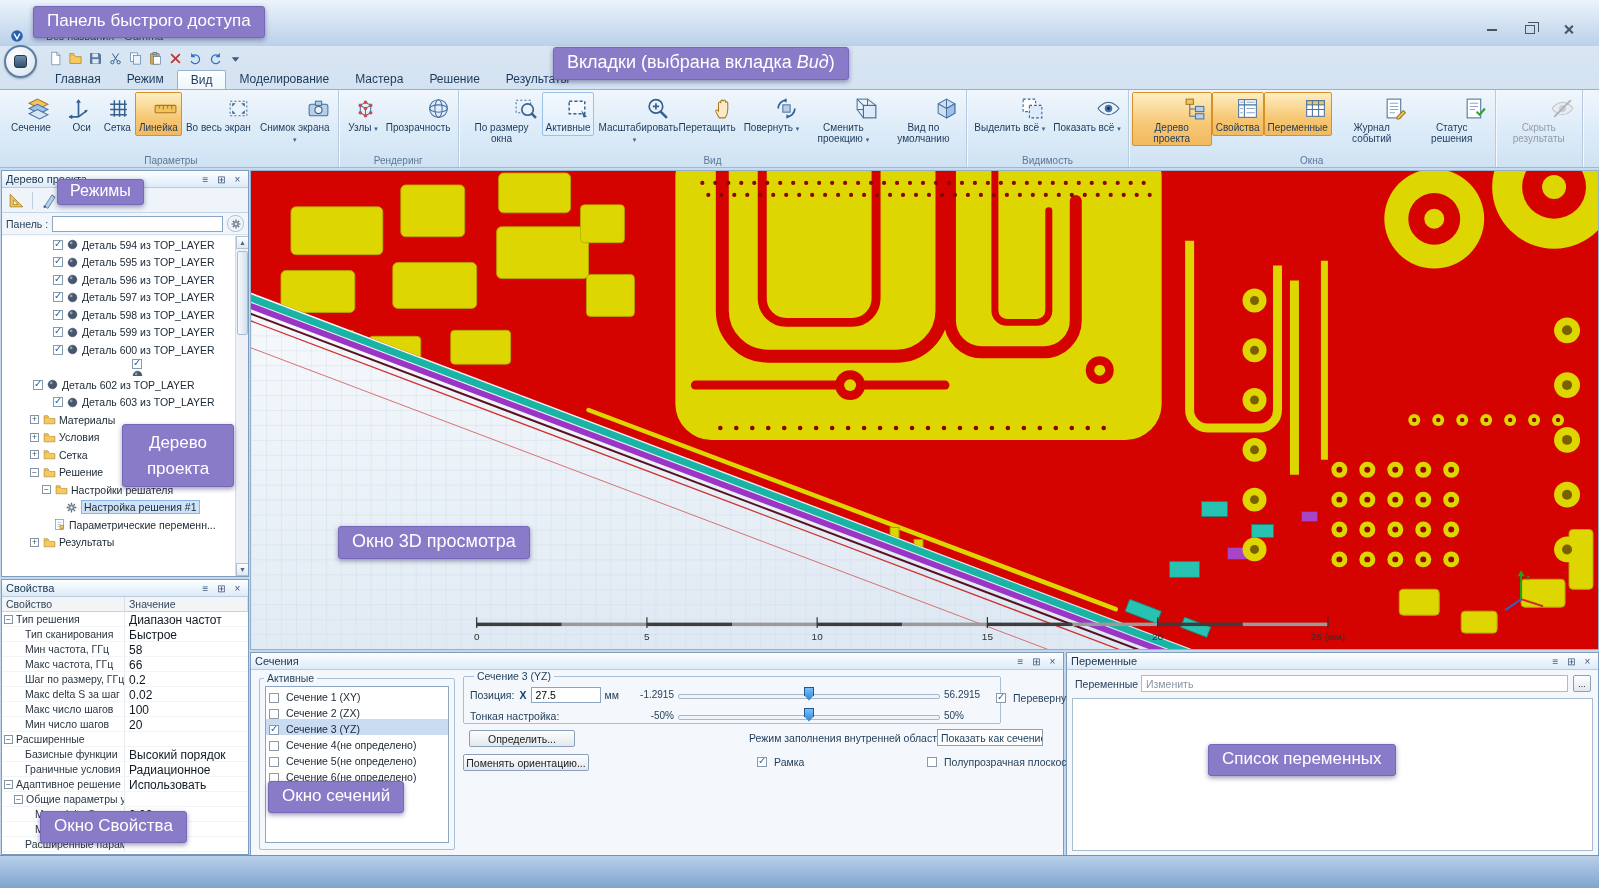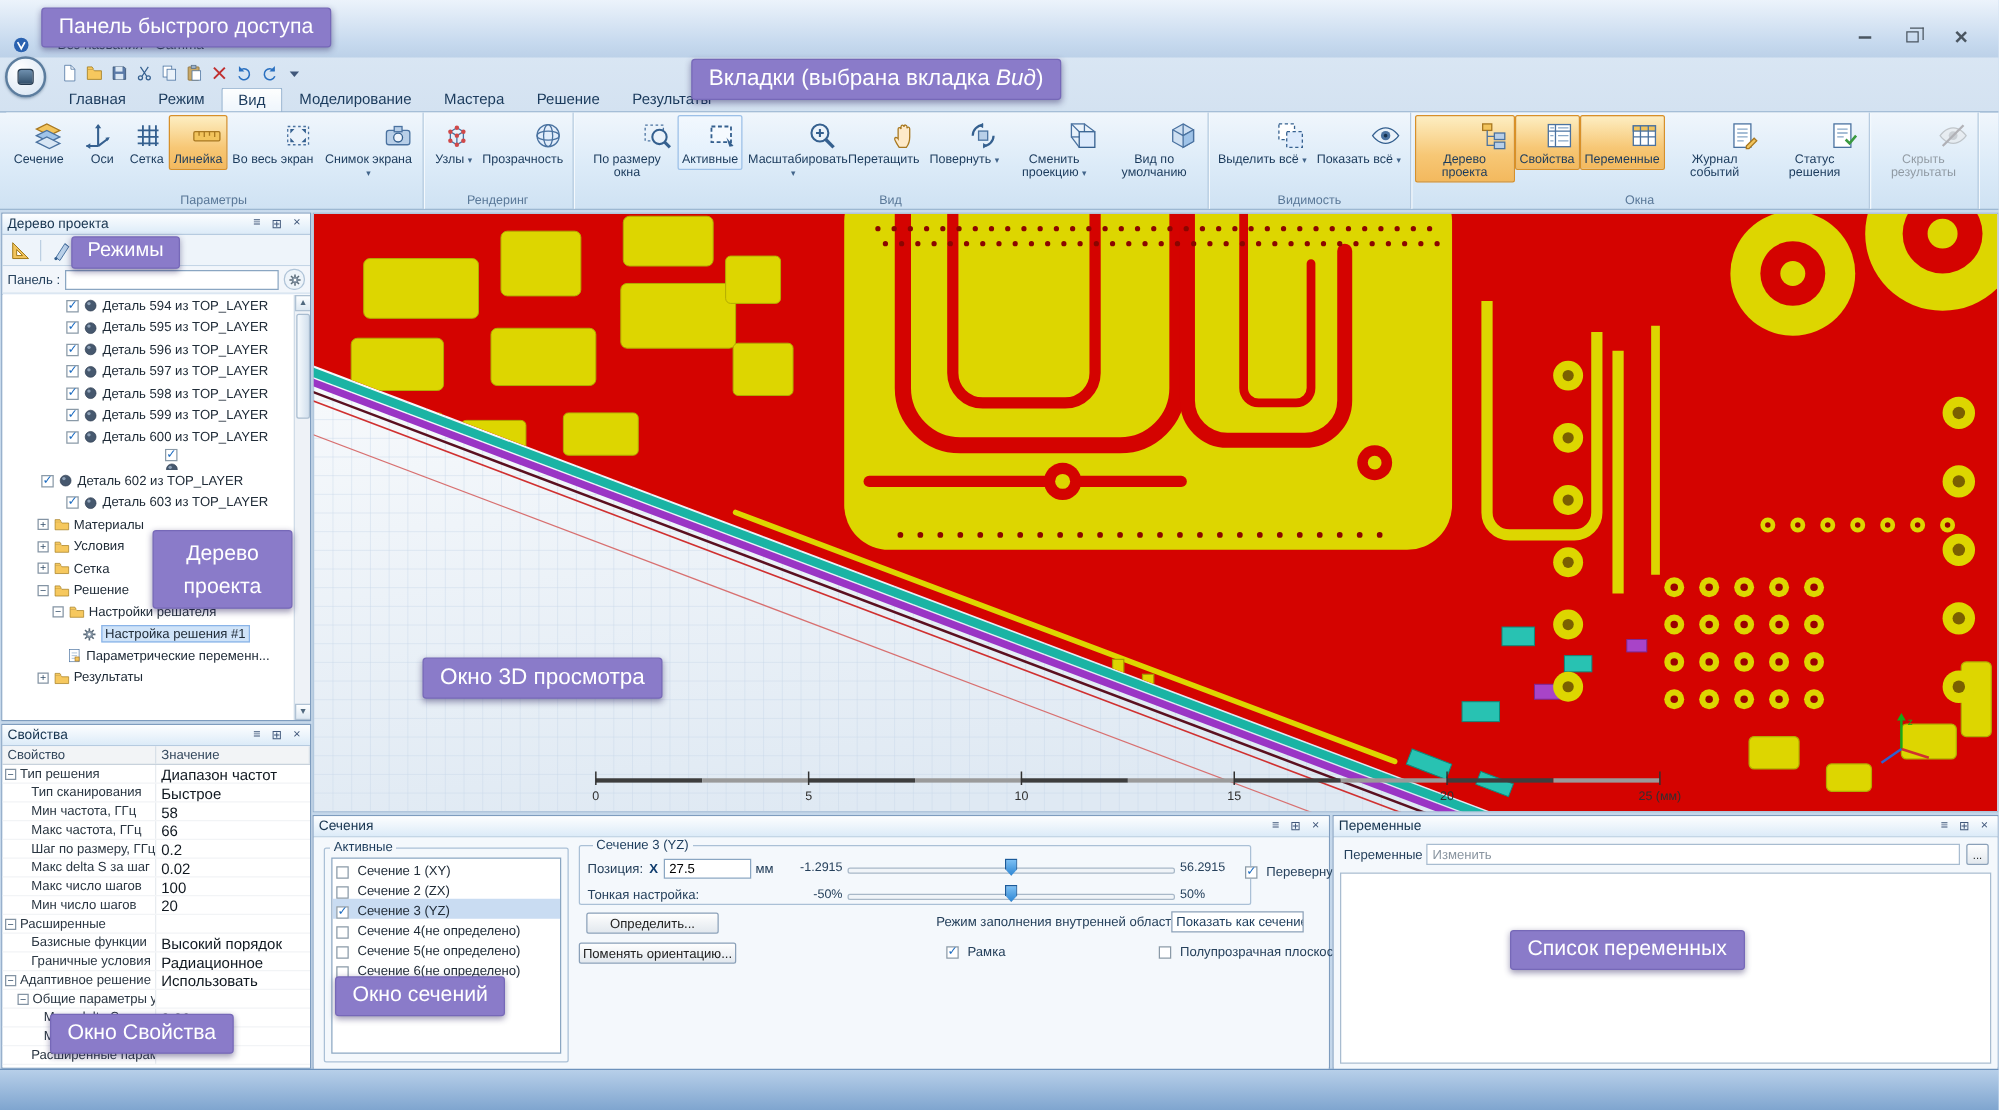--- a/index.html
+++ b/index.html
@@ -119,21 +119,21 @@
 .vcombo{position:absolute;left:74px;top:5px;right:30px;height:17px;background:#fff;border:1px solid #a8bcd0;font-size:10.5px;color:#8a95a0;display:flex;align-items:center;padding-left:4px}
 .vmore{position:absolute;right:7px;top:5px;width:18px;height:17px;background:linear-gradient(#fefefe,#e2e8ee);border:1px solid #8aa0b8;border-radius:2px;font-size:9px;color:#222}
 .vlist{position:absolute;left:5px;top:28px;right:5px;bottom:5px;background:#fff;border:1px solid #a8bcd0}
 
 .statusbar{position:absolute;left:0;right:0;top:855px;height:33px;background:linear-gradient(#b7cfe9,#7fa5cf);border-top:1px solid #6d92bc}
 
 .ann{position:absolute;z-index:60;background:#8a7bc9;color:#fff;font-size:17px;padding:4px 13px 6px;border-radius:3px;box-shadow:0 2px 5px rgba(40,30,90,.45);white-space:nowrap;border:1px solid #7668b8}
 .ann i{font-style:italic}
 .ann-qa{left:33px;top:6px}
 .ann-tabs{left:553px;top:47px;font-size:18px}
-.ann-modes{left:57px;top:189px;font-size:16px;padding:2px 12px 4px}
+.ann-modes{left:57px;top:179px;font-size:16px;padding:2px 12px 4px}
 .ann-tree{left:122px;top:424px;white-space:normal;text-align:center;width:112px;line-height:1.5;padding:5px 6px}
 .ann-3d{left:338px;top:526px;font-size:18px}
 .ann-sec{left:268px;top:781px}
 .ann-props{left:40px;top:811px}
 .ann-vars{left:1208px;top:744px}
 .hidden-defs{position:absolute;width:0;height:0;overflow:hidden}
 </style>
 </head>
 <body>
 

